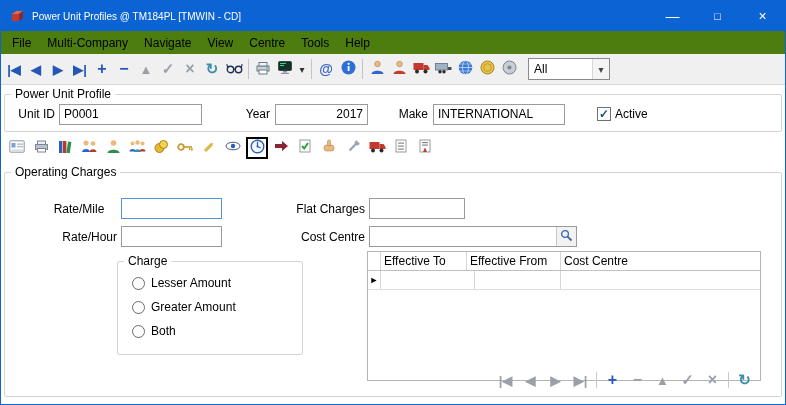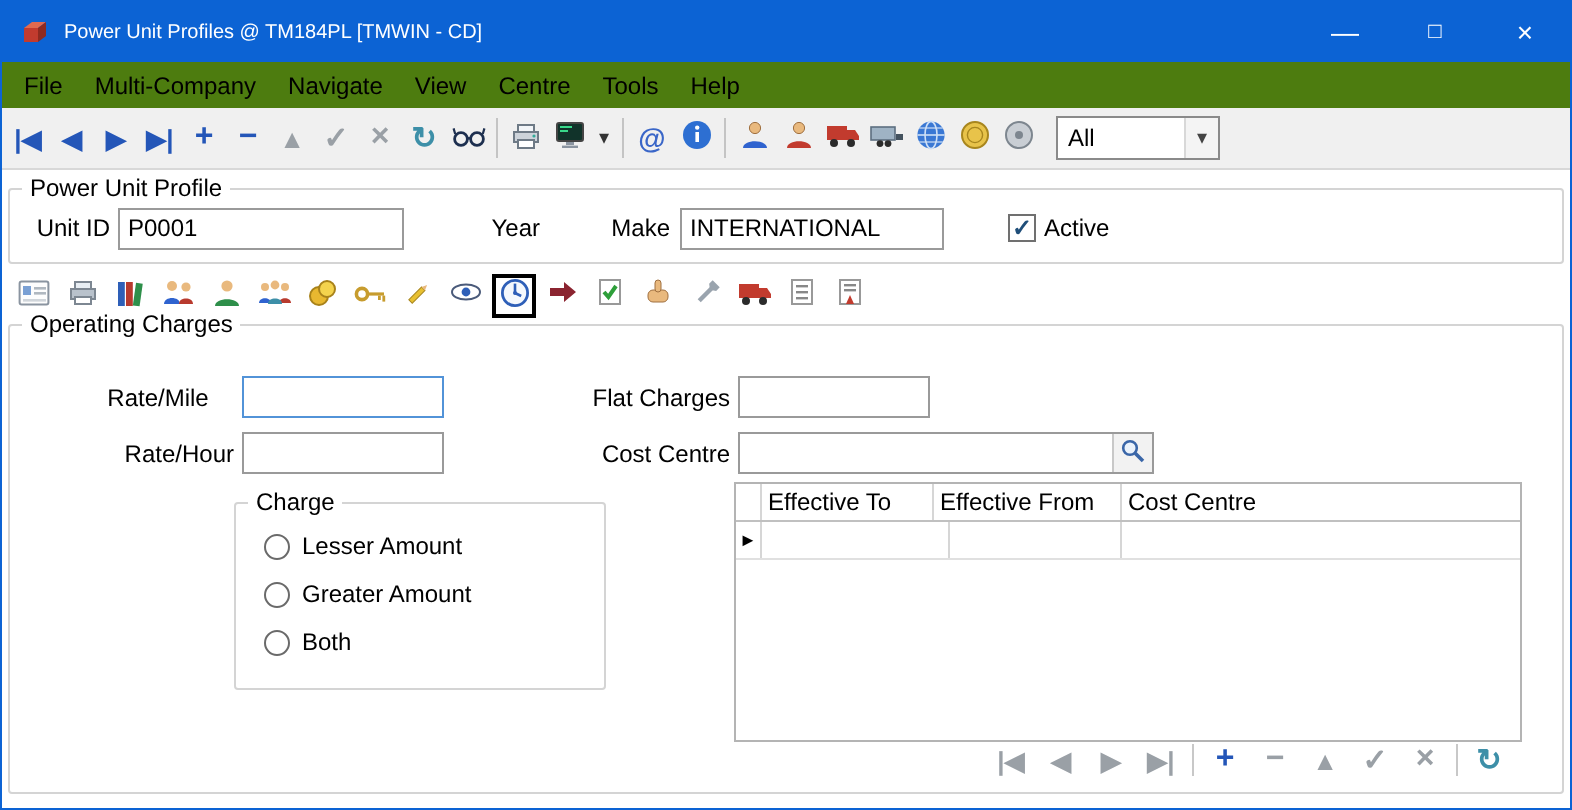--- a/index.html
+++ b/index.html
@@ -47,21 +47,21 @@
   .inp-make{width:132px;margin-right:32px}
   .checkbox{width:14px;height:14px;border:1px solid #707070;background:#fff;display:inline-flex;align-items:center;justify-content:center;margin-right:4px}
   .checkmark{font-size:12px;font-weight:bold;color:#1f4e79;line-height:1}
 
   
   .iconbar{display:flex;align-items:center;gap:2px;padding:5px 0 2px 5px;height:28px;flex:0 0 auto}
   .ibtn{width:22px;height:22px;display:flex;align-items:center;justify-content:center;background:transparent;border:1px solid transparent;padding:0;cursor:default}
   .ibtn.selected{border:2px solid #000}
 
   
-  .op-box{flex:1;margin:2px 3px 7px}
+  .op-box{flex:1;margin:12px 3px 7px}
   .abs{position:absolute}
   .l-ratemile{left:32px;top:29px;width:84px;text-align:center}
   .i-ratemile{left:116px;top:25px;width:101px}
   .focused{border:1px solid #5293d8}
   .l-flat{left:278px;top:29px;width:82px;text-align:right}
   .i-flat{left:364px;top:25px;width:96px}
   .l-ratehour{left:28px;top:57px;width:84px;text-align:right}
   .i-ratehour{left:116px;top:53px;width:101px}
   .l-costcentre{left:278px;top:57px;width:82px;text-align:right}
   .cc-wrap{left:364px;top:53px;width:208px;height:21px;border:1px solid #9a9a9a;background:#fff;display:flex}
@@ -252,20 +252,21 @@
     </div>
   </div>
 
   <div class="content">
 
     <div class="groupbox profile-box">
       <span class="glabel">Power Unit Profile</span>
       <label class="flabel lbl-unit">Unit ID</label>
       <input class="tminput inp-unit" value="P0001" style="">
       <label class="flabel lbl-year">Year</label>
+      <input class="tminput inp-year" value="2017" style="">
       <label class="flabel lbl-make">Make</label>
       <input class="tminput inp-make" value="INTERNATIONAL" style="">
       <span class="checkbox">
           <span class="checkmark">✓</span>
         </span>
       <label>Active</label>
     </div>
 
     <div class="iconbar">
       <button class="ibtn">

